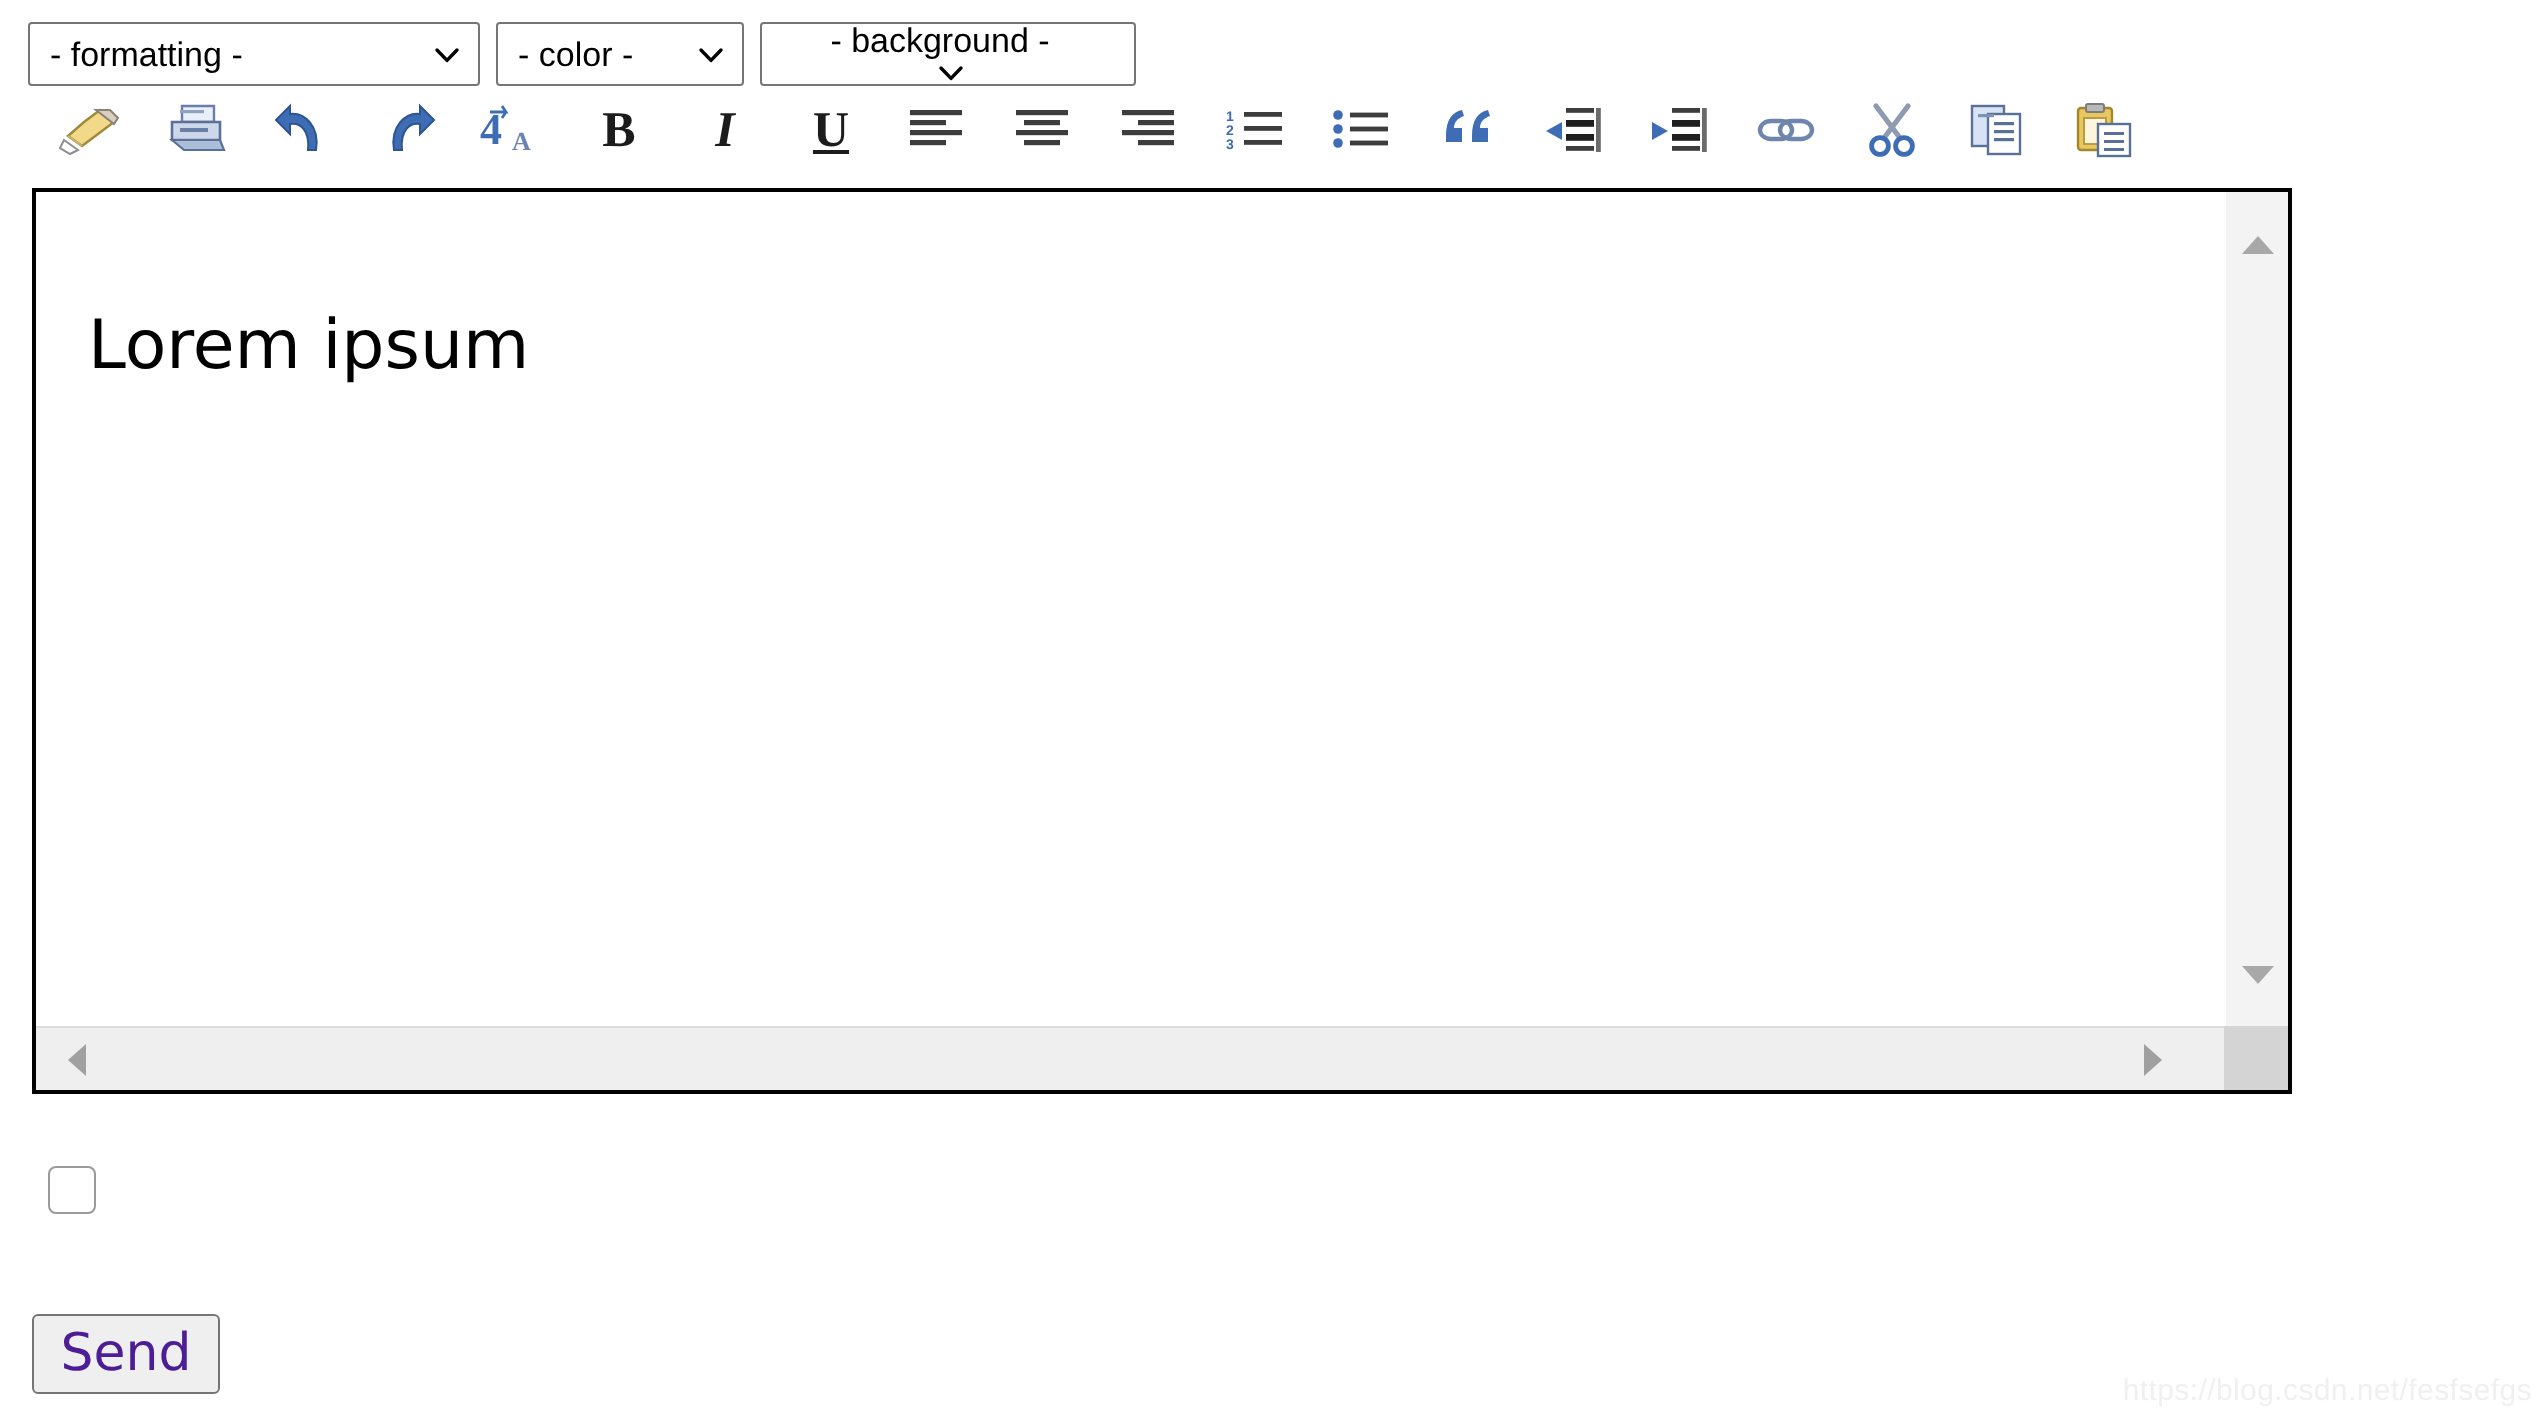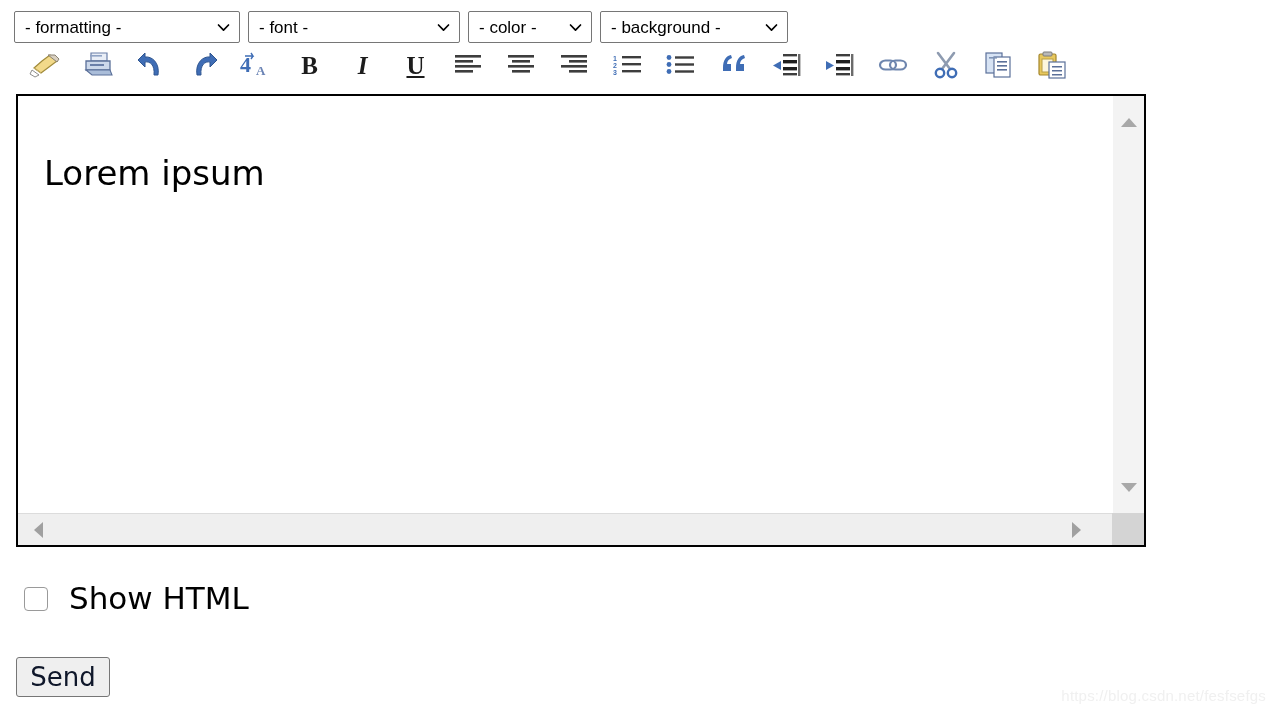--- a/index.html
+++ b/index.html
@@ -38,21 +38,21 @@
     color: #000000;
     line-height: 1;
     white-space: nowrap;
     cursor: default;
   }
   .sel .sel-label { padding-right: 10px; }
   .sel-formatting { width: 226px; }
   .sel-font       { width: 212px; }
   .sel-size       { width: 172px; }
   .sel-color      { width: 124px; }
-  .sel-background { width: 188px; }
+  .sel-background { width: 188px; flex-direction: column; }
   .chev {
     display: inline-block;
     width: 15px;
     height: 15px;
     flex: 0 0 auto;
   }
   .chev svg { display: block; }
 
   
   #toolbar {
@@ -186,21 +186,21 @@
     position: absolute;
     left: 16px;
     top: 657px;
     width: 94px;
     height: 40px;
     background: #efefef;
     border: 1px solid #767676;
     border-radius: 3px;
     box-sizing: border-box;
     font-size: 26px;
-    color: #0f172a;
+    color: #4c1d95;
     font-family: "DejaVu Sans", sans-serif;
     display: flex;
     align-items: center;
     justify-content: center;
     cursor: default;
     padding: 0;
   }
 
   
   #watermark {
@@ -221,28 +221,20 @@
 
   <div class="sel sel-formatting">
     <span class="sel-label">- formatting -</span>
     <span class="chev">
       <svg width="15" height="15" viewBox="0 0 15 15">
           <path d="M2.5 5 L7.5 10.2 L12.5 5" fill="none" stroke="#000" stroke-width="1.7" stroke-linecap="round" stroke-linejoin="round"></path>
         </svg>
     </span>
   </div>
 
-  <div class="sel sel-font">
-    <span class="sel-label">- font -</span>
-    <span class="chev">
-      <svg width="15" height="15" viewBox="0 0 15 15">
-          <path d="M2.5 5 L7.5 10.2 L12.5 5" fill="none" stroke="#000" stroke-width="1.7" stroke-linecap="round" stroke-linejoin="round"></path>
-        </svg>
-    </span>
-  </div>
 
 
   <div class="sel sel-color">
     <span class="sel-label">- color -</span>
     <span class="chev">
       <svg width="15" height="15" viewBox="0 0 15 15">
           <path d="M2.5 5 L7.5 10.2 L12.5 5" fill="none" stroke="#000" stroke-width="1.7" stroke-linecap="round" stroke-linejoin="round"></path>
         </svg>
     </span>
   </div>
@@ -494,18 +486,17 @@
         </svg>
     </div>
   </div>
 
   <div id="scroll-corner"></div>
 
 </div>
 
 <div id="showhtml-row">
   <div id="showhtml-box"></div>
-  <div id="showhtml-label">Show HTML</div>
 </div>
 
 <button id="send-button">Send</button>
 
 <div id="watermark">https://blog.csdn.net/fesfsefgs</div>
 
 </body></html>

